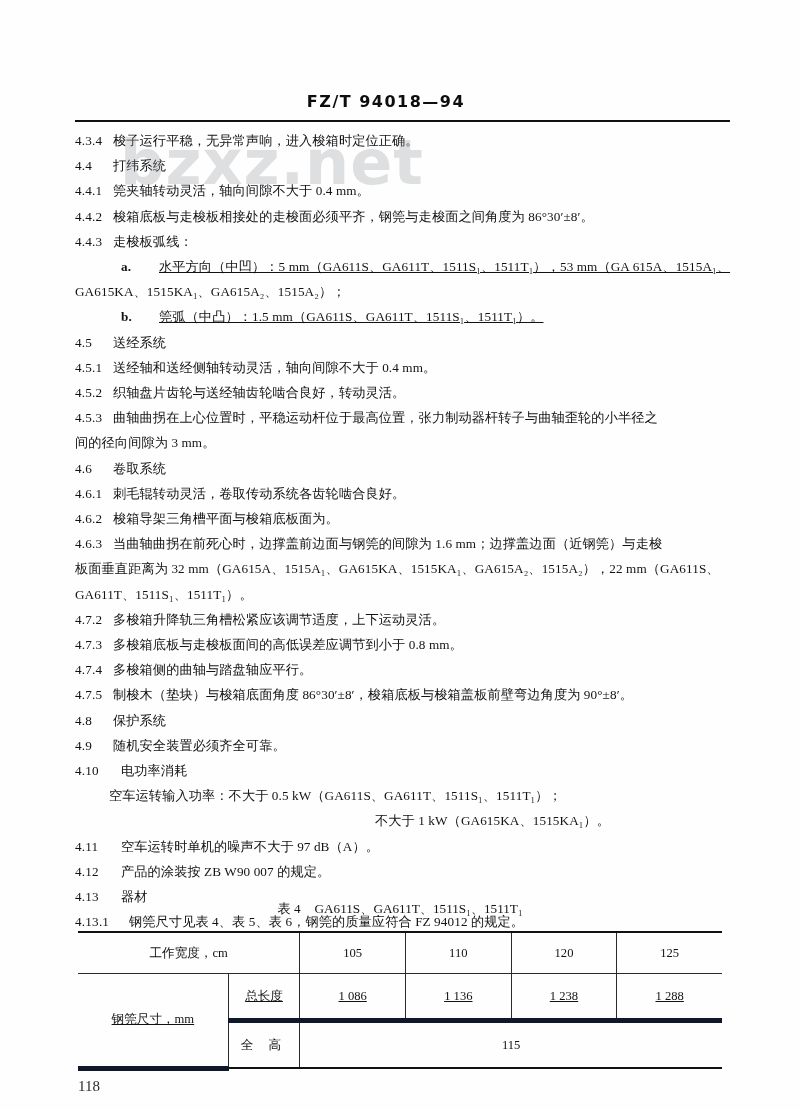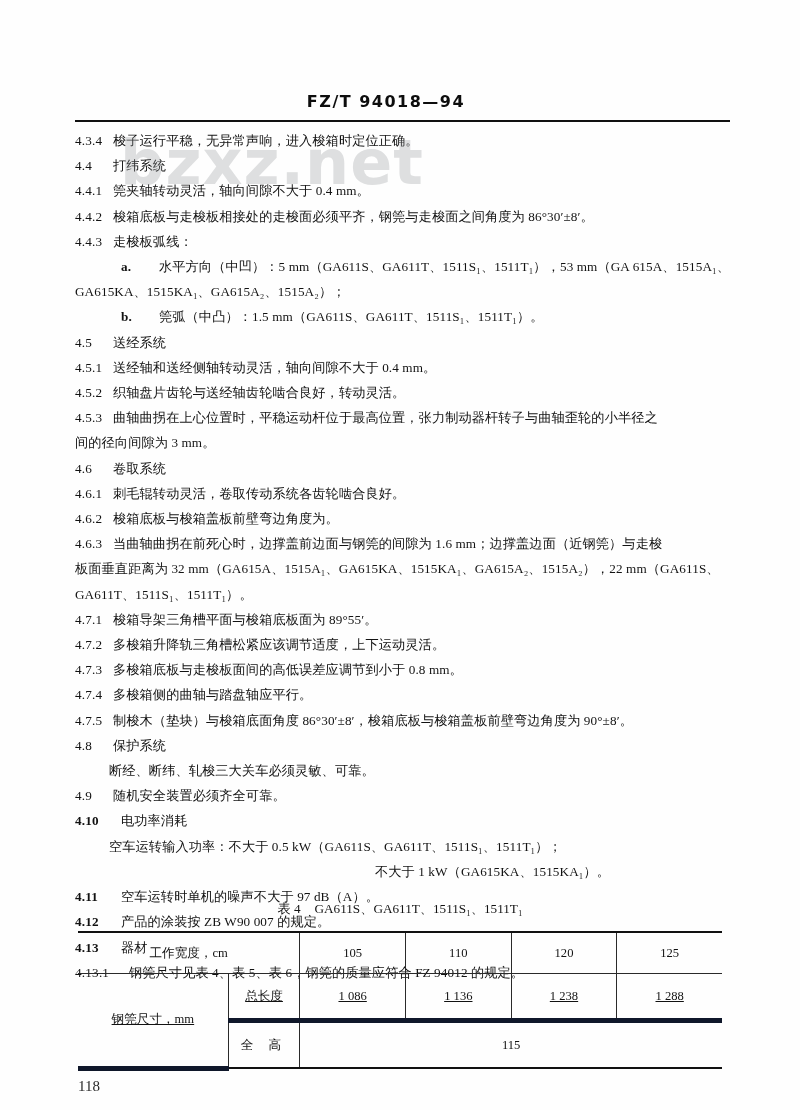--- a/index.html
+++ b/index.html
@@ -74,28 +74,28 @@
     font-size: 13.2px;
     line-height: 25.2px;
     color: #121212;
     white-space: nowrap;
     letter-spacing: 0.1px;
   }
 
   
   .ind-0 { padding-left: 0; }
   .ind-1 { padding-left: 34px; }
-  .ind-2 { padding-left: 46px; }
+  .ind-2 { padding-left: 46px; text-decoration: underline; }
   .ind-3 { padding-left: 300px; }
 
   .num {
     display: inline-block;
     min-width: 38px;
   }
-  .num.wide { min-width: 46px; font-weight: bold; }
+  .num.wide { min-width: 46px; }
   .num.xwide { min-width: 54px; }
 
   .lat {
     font-family: "Liberation Serif", "DejaVu Serif", serif;
     letter-spacing: 0.2px;
   }
   .bold-lat {
     font-family: "Liberation Serif", "DejaVu Serif", serif;
     font-weight: 700;
   }
@@ -194,34 +194,32 @@
 
     <div class="line ind-0"><span class="num lat">4.5</span><span>送经系统</span></div>
     <div class="line ind-0"><span class="num lat">4.5.1</span><span>送经轴和送经侧轴转动灵活，轴向间隙不大于 0.4 mm。</span></div>
     <div class="line ind-0"><span class="num lat">4.5.2</span><span>织轴盘片齿轮与送经轴齿轮啮合良好，转动灵活。</span></div>
 
     <div class="line ind-0"><span class="num lat">4.5.3</span><span>曲轴曲拐在上心位置时，平稳运动杆位于最高位置，张力制动器杆转子与曲轴歪轮的小半径之</span></div>
     <div class="line ind-0"><span>间的径向间隙为 3 mm。</span></div>
 
     <div class="line ind-0"><span class="num lat">4.6</span><span>卷取系统</span></div>
     <div class="line ind-0"><span class="num lat">4.6.1</span><span>刺毛辊转动灵活，卷取传动系统各齿轮啮合良好。</span></div>
-    <div class="line ind-0"><span class="num lat">4.6.2</span><span>梭箱底板与梭箱盖板前壁弯边角度为。</span></div>
+    <div class="line ind-0"><span class="num lat">4.6.2</span><span>梭箱导架三角槽平面与梭箱底板面为。</span></div>
 
     <div class="line ind-0"><span class="num lat">4.6.3</span><span>当曲轴曲拐在前死心时，边撑盖前边面与钢筦的间隙为 1.6 mm；边撑盖边面（近钢筦）与走梭</span></div>
     <div class="line ind-0"><span>板面垂直距离为 32 mm（GA615A、1515A₁、GA615KA、1515KA₁、GA615A₂、1515A₂），22 mm（GA611S、</span></div>
     <div class="line ind-0"><span>GA611T、1511S₁、1511T₁）。</span></div>
 
-    <div class="line ind-0"><span class="num lat">4.7.1</span><span>梭箱导架三角槽平面与梭箱底板面为 89°55′。</span></div>
     <div class="line ind-0"><span class="num lat">4.7.2</span><span>多梭箱升降轨三角槽松紧应该调节适度，上下运动灵活。</span></div>
     <div class="line ind-0"><span class="num lat">4.7.3</span><span>多梭箱底板与走梭板面间的高低误差应调节到小于 0.8 mm。</span></div>
     <div class="line ind-0"><span class="num lat">4.7.4</span><span>多梭箱侧的曲轴与踏盘轴应平行。</span></div>
     <div class="line ind-0"><span class="num lat">4.7.5</span><span>制梭木（垫块）与梭箱底面角度 86°30′±8′，梭箱底板与梭箱盖板前壁弯边角度为 90°±8′。</span></div>
 
     <div class="line ind-0"><span class="num lat">4.8</span><span>保护系统</span></div>
-    <div class="line ind-1"><span>断经、断纬、轧梭三大关车必须灵敏、可靠。</span></div>
 
     <div class="line ind-0"><span class="num lat">4.9</span><span>随机安全装置必须齐全可靠。</span></div>
 
     <div class="line ind-0"><span class="num wide lat">4.10</span><span>电功率消耗</span></div>
 
     <div class="line ind-1"><span>空车运转输入功率：</span><span>不大于 0.5 kW（GA611S、GA611T、1511S₁、1511T₁）；</span></div>
     <div class="line ind-3"><span>不大于 1 kW（GA615KA、1515KA₁）。</span></div>
 
     <div class="line ind-0"><span class="num wide lat">4.11</span><span>空车运转时单机的噪声不大于 97 dB（A）。</span></div>
     <div class="line ind-0"><span class="num wide lat">4.12</span><span>产品的涂装按 ZB W90 007 的规定。</span></div>

